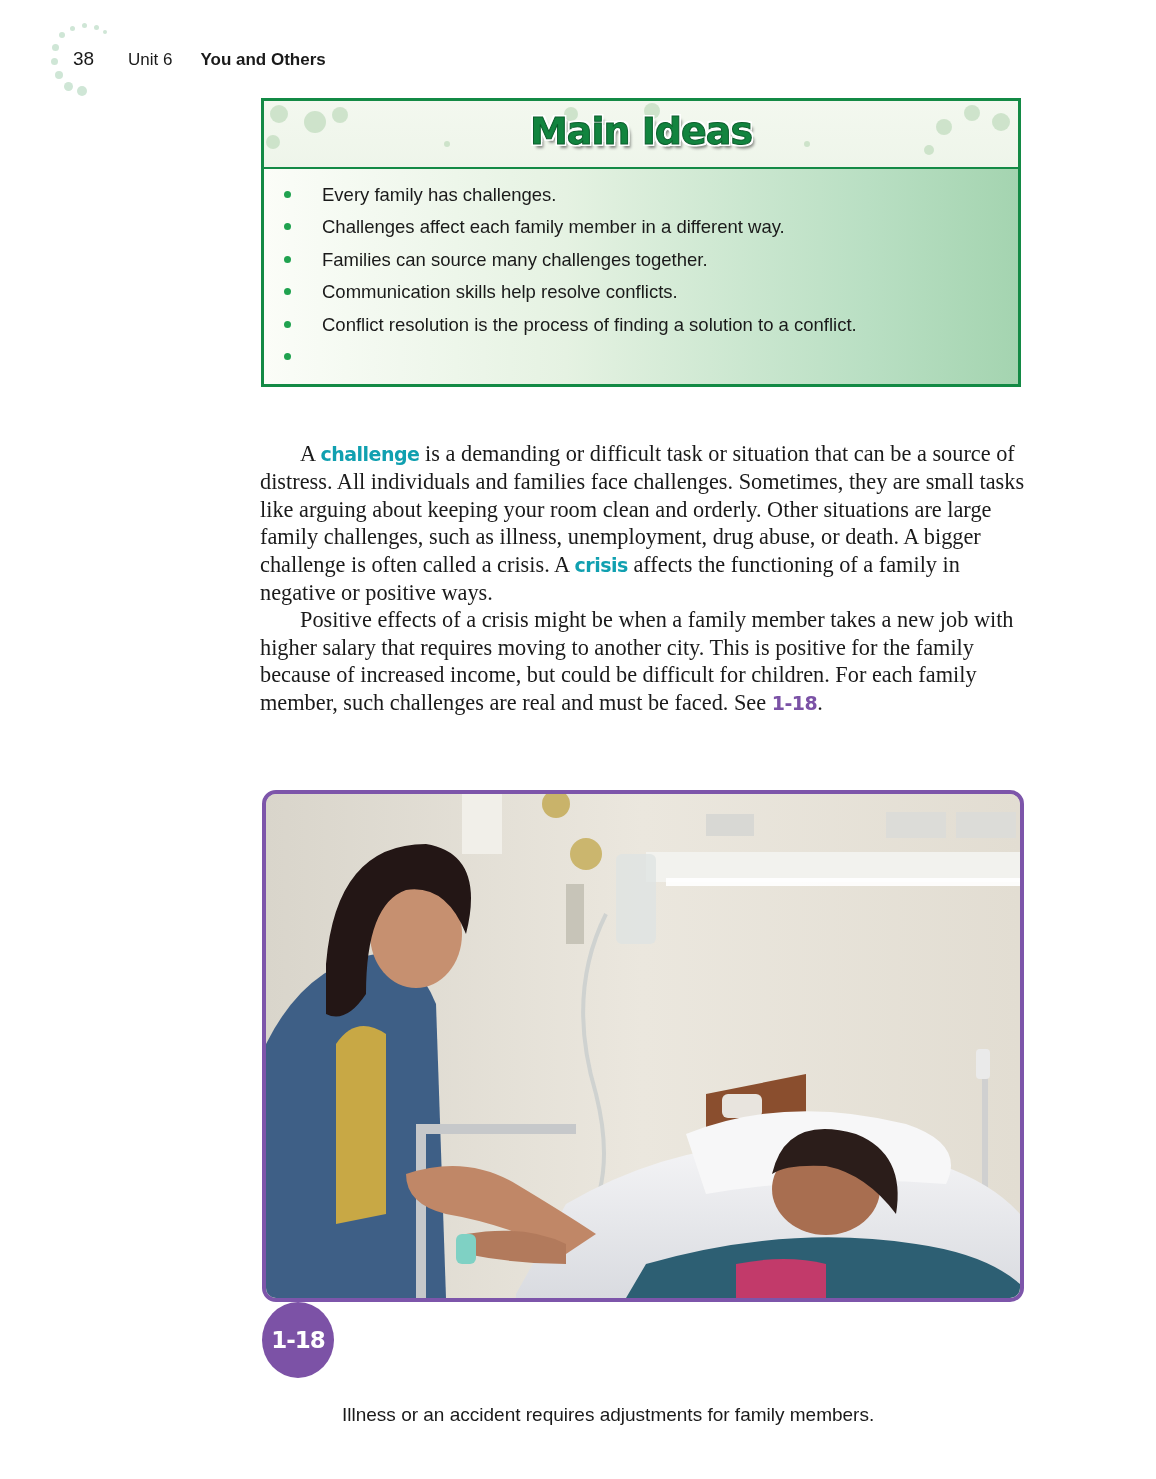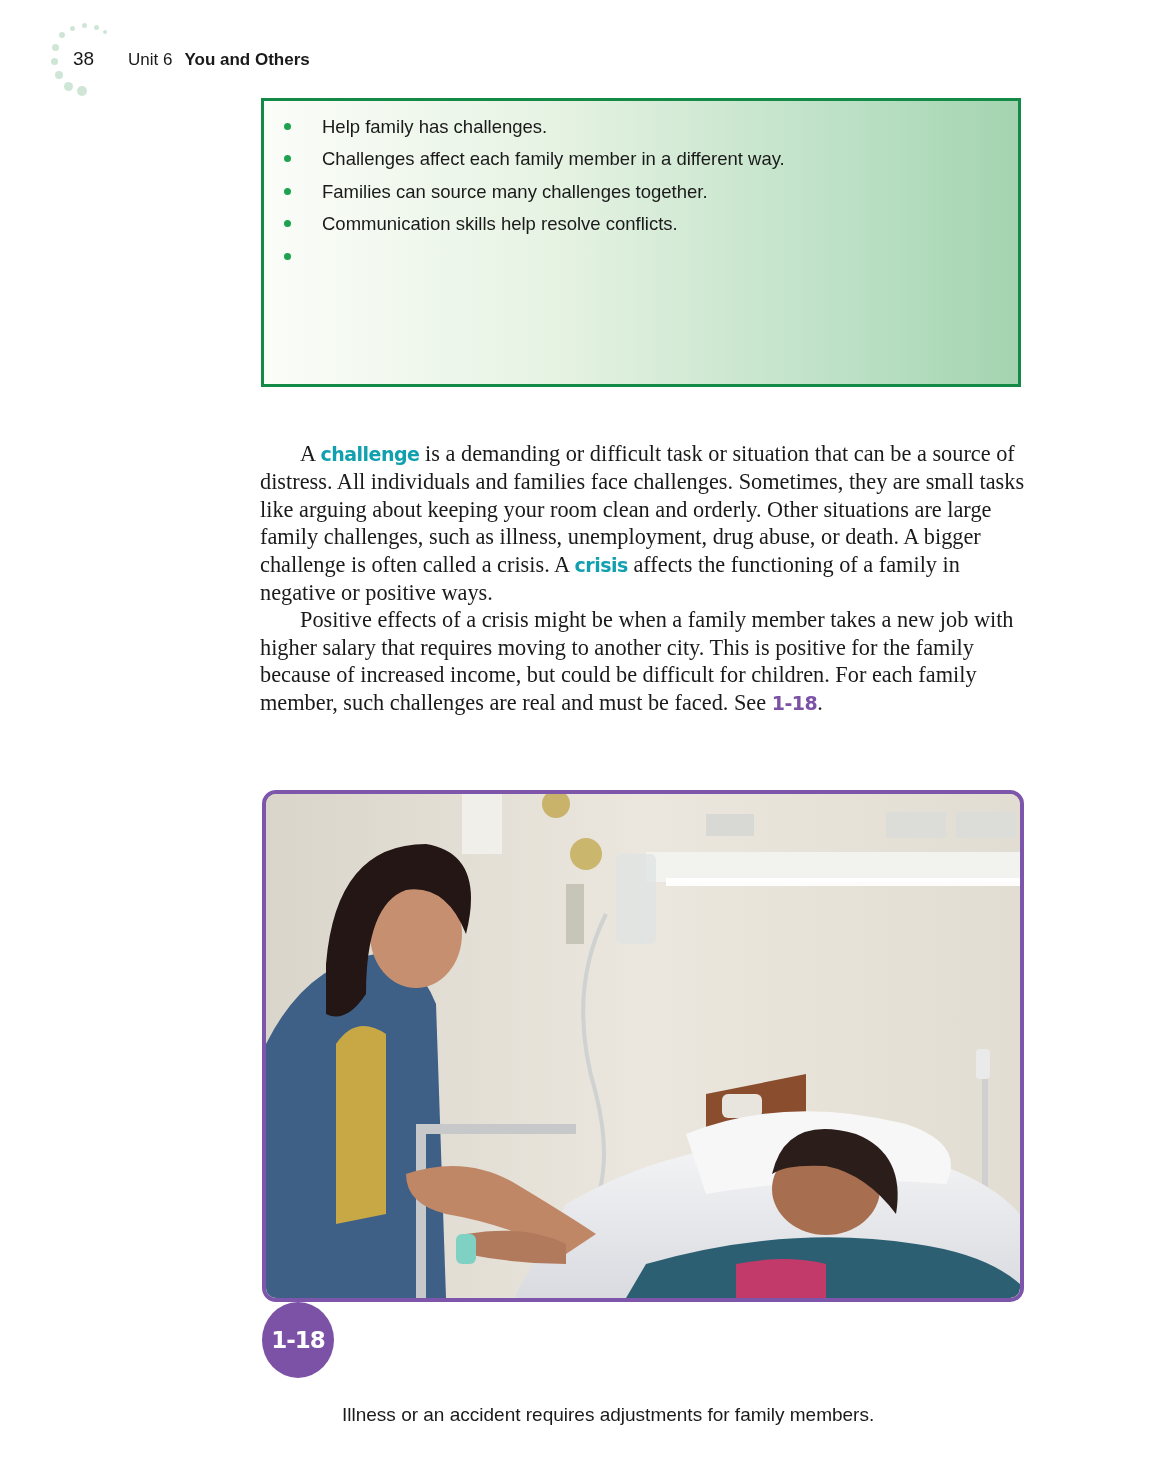--- a/index.html
+++ b/index.html
@@ -4,21 +4,21 @@
 <style>
   html, body { margin:0; padding:0; background:#ffffff; }
   body { width:1156px; height:1479px; position:relative; overflow:hidden;
          font-family:"Liberation Sans", sans-serif; color:#1a1a1a; }
 
   
   .hdr-dots { position:absolute; left:44px; top:20px; width:70px; height:80px; }
   .hdr-dots span { position:absolute; border-radius:50%; background:#cfe6d6; }
   .page-num { position:absolute; left:73px; top:48px; font-size:19px; font-weight:normal; color:#1a1a1a; }
   .unit { position:absolute; left:128px; top:50px; font-size:17px; color:#1a1a1a; }
-  .unit-title { font-weight:bold; margin-left:12px; }
+  .unit-title { font-weight:bold; margin-left:28px; }
 
   
   .mi-box { position:absolute; left:261px; top:98px; width:754px; height:283px;
             border:3px solid #138a45; background:linear-gradient(90deg,#fbfdf8 0%,#e5f2e2 40%,#b9dfc3 80%,#a4d4b0 100%); }
   .mi-head { position:relative; height:66px; border-bottom:2px solid #138a45;
              background:linear-gradient(180deg,#f3f8ef 0%,#eef5ea 100%); overflow:hidden; }
   .mi-head .bub { position:absolute; border-radius:50%; background:#c2dcbf; opacity:.75; }
   .mi-title { position:absolute; left:0; right:0; top:8px; text-align:center;
               font-family:"DejaVu Sans", sans-serif; font-weight:bold; font-size:38px; letter-spacing:-1px;
               color:#12843f; -webkit-text-stroke:1px #0b5e2c;
@@ -57,25 +57,42 @@
   <span style="left:11px;top:51px;width:8px;height:8px;"></span>
   <span style="left:20px;top:62px;width:9px;height:9px;"></span>
   <span style="left:33px;top:66px;width:10px;height:10px;"></span>
 </div>
 <div class="page-num">38</div>
 <div class="unit">
   <span>Unit 6</span><span class="unit-title">You and Others</span>
 </div>
 
 <div class="mi-box">
+  <div class="mi-head">
+    <span class="bub" style="left:6px;top:4px;width:18px;height:18px;"></span>
+    <span class="bub" style="left:40px;top:10px;width:22px;height:22px;"></span>
+    <span class="bub" style="left:68px;top:6px;width:16px;height:16px;"></span>
+    <span class="bub" style="left:2px;top:34px;width:14px;height:14px;"></span>
+    <span class="bub" style="left:180px;top:40px;width:6px;height:6px;"></span>
+    <span class="bub" style="left:300px;top:6px;width:14px;height:14px;"></span>
+    <span class="bub" style="left:380px;top:2px;width:16px;height:16px;"></span>
+    <span class="bub" style="left:420px;top:28px;width:12px;height:12px;"></span>
+    <span class="bub" style="left:540px;top:40px;width:6px;height:6px;"></span>
+    <span class="bub" style="left:672px;top:18px;width:16px;height:16px;"></span>
+    <span class="bub" style="left:700px;top:4px;width:16px;height:16px;"></span>
+    <span class="bub" style="left:728px;top:12px;width:18px;height:18px;"></span>
+    <span class="bub" style="left:660px;top:44px;width:10px;height:10px;"></span>
+    <div class="mi-title">Main Ideas</div>
+  </div>
   <ul class="mi-list">
-    <li><span class="bullet"></span><span>Help family has challenges.</span></li>
+    <li><span class="bullet"></span><span>Every family has challenges.</span></li>
     <li><span class="bullet"></span><span>Challenges affect each family member in a different way.</span></li>
     <li><span class="bullet"></span><span>Families can source many challenges together.</span></li>
     <li><span class="bullet"></span><span>Communication skills help resolve conflicts.</span></li>
+    <li><span class="bullet"></span><span>Conflict resolution is the process of finding a solution to a conflict.</span></li>
     <li><span class="bullet"></span></li>
   </ul>
 </div>
 
 <div class="body-text">
   <p><span>A </span><span class="term">challenge</span><span> is a demanding or difficult task or situation that can be a source of distress. All individuals and families face challenges. Sometimes, they are small tasks like arguing about keeping your room clean and orderly. Other situations are large family challenges, such as illness, unemployment, drug abuse, or death. A bigger challenge is often called a crisis. A </span><span class="term">crisis</span><span> affects the functioning of a family in negative or positive ways.</span></p>
   <p><span>Positive effects of a crisis might be when a family member takes a new job with higher salary that requires moving to another city. This is positive for the family because of increased income, but could be difficult for children. For each family member, such challenges are real and must be faced. See </span><span class="figref">1-18</span><span>.</span></p>
 </div>
 
 <div class="figure">

